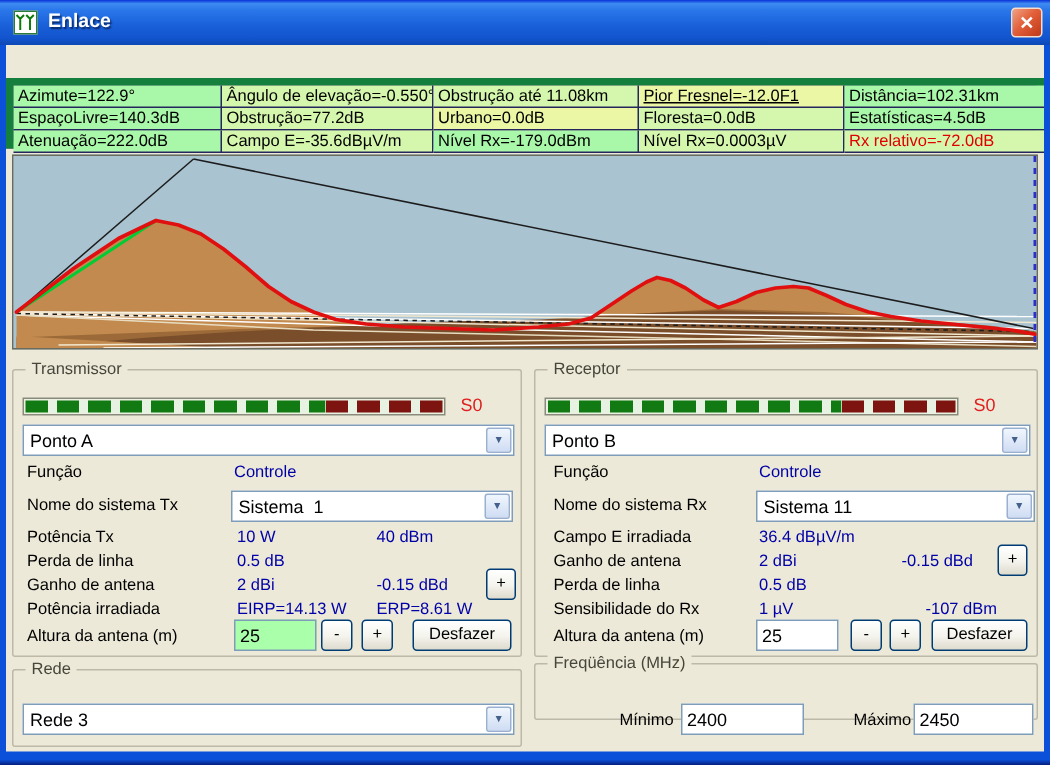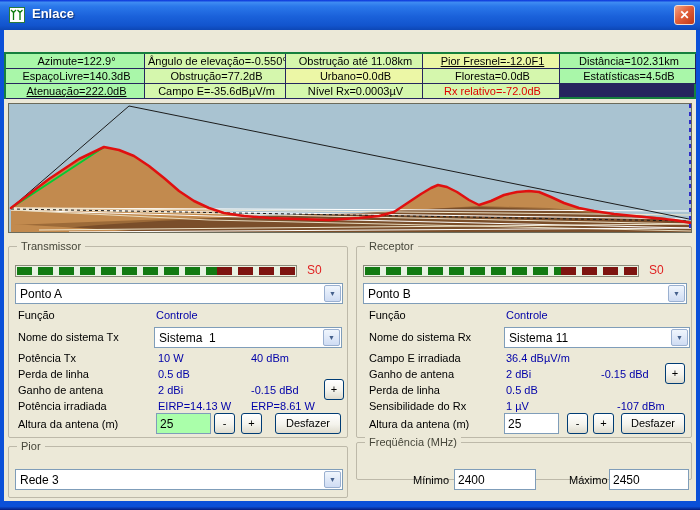--- a/index.html
+++ b/index.html
@@ -19,21 +19,21 @@
   .b-right{position:absolute;right:0;top:30px;bottom:0;width:4px;background:#0b50d8;}
   .b-bottom{position:absolute;left:0;right:0;bottom:0;height:9px;
     background:linear-gradient(180deg,#0b50d8 0%,#0b50d8 60%,#051d7e 100%);}
   
   .menubar{position:absolute;left:4px;top:31px;width:692px;height:21px;background:#ece9d8;
     border-bottom:1px solid #d8d4c4;}
   .mi{display:inline-block;padding:3px 8px 0 8px;font-size:12px;margin-top:18px;}
   
   .sgrid{position:absolute;left:4px;top:52px;width:692px;height:47px;display:grid;
     grid-template-columns:139px 141px 137px 137px 136px;grid-auto-rows:15px;
-    border:2px solid #15803d;box-sizing:border-box;background:#26265e;grid-gap:0;text-align:center;}
+    border:5px solid #15803d;box-sizing:border-box;background:#26265e;grid-gap:0;}
   .gcell{background:#aaffaa;font-size:11px;line-height:14px;padding-left:3px;white-space:nowrap;
     overflow:hidden;border-right:1px solid #26265e;border-bottom:1px solid #26265e;box-sizing:border-box;}
   
   .chartwrap{position:absolute;left:8px;top:103px;width:684px;height:130px;
     border:1px solid #6b6b5b;box-sizing:border-box;background:#a9c3d1;}
   
   .gbox{position:absolute;border:1px solid #bdb9a9;border-radius:2px;box-sizing:border-box;}
   .gcap{position:absolute;top:-7px;left:8px;background:#ece9d8;padding:0 4px;font-size:11px;color:#46463a;}
   .gb-tx{left:8px;top:246px;width:340px;height:192px;}
   .gb-rx{left:356px;top:246px;width:336px;height:192px;}
@@ -80,22 +80,23 @@
       <div class="gcell" style="background: rgb(169, 247, 169);">Azimute=122.9°</div>
       <div class="gcell" style="background: rgb(213, 247, 173);">Ângulo de elevação=-0.550°</div>
       <div class="gcell" style="background: rgb(213, 247, 173);">Obstrução até 11.08km</div>
       <div class="gcell" style="background: rgb(236, 247, 166); text-decoration: underline;">Pior Fresnel=-12.0F1</div>
       <div class="gcell" style="background: rgb(169, 247, 169);">Distância=102.31km</div>
       <div class="gcell" style="background: rgb(169, 247, 169);">EspaçoLivre=140.3dB</div>
       <div class="gcell" style="background: rgb(213, 247, 173);">Obstrução=77.2dB</div>
       <div class="gcell" style="background: rgb(236, 247, 166);">Urbano=0.0dB</div>
       <div class="gcell" style="background: rgb(213, 247, 173);">Floresta=0.0dB</div>
       <div class="gcell" style="background: rgb(169, 247, 169);">Estatísticas=4.5dB</div>
-      <div class="gcell" style="background: rgb(169, 247, 169); text-decoration: underline;">Atenuação=222.0dB</div>
+      <div class="gcell" style="background: rgb(169, 247, 169);">Atenuação=222.0dB</div>
       <div class="gcell" style="background: rgb(213, 247, 173);">Campo E=-35.6dBµV/m</div>
+      <div class="gcell" style="background: rgb(169, 247, 169);">Nível Rx=-179.0dBm</div>
       <div class="gcell" style="background: rgb(213, 247, 173);">Nível Rx=0.0003µV</div>
       <div class="gcell" style="background: rgb(213, 247, 173); color: rgb(224, 0, 0);">Rx relativo=-72.0dB</div>
     </div>
 
   <div class="chartwrap">
     <svg id="profile-svg" width="682" height="128" viewBox="0 0 682 128">
         <rect x="0" y="0" width="682" height="128" fill="#a9c3d1"></rect>
         <polygon points="2,104 40,75 70,55 95,43 110,46 125,52 140,62 155,74 170,87 185,97 200,104 215,109 235,112 260,114 290,115 320,116 350,114 370,112 385,108 400,98 412,90 422,84 429,81 438,83 448,88 460,96 470,101 482,97 495,91 508,88 520,87 530,88 542,93 555,99 570,104 585,107 605,110 625,112 645,114 665,116 682,119 682,128 2,128" fill="#c28a4e"></polygon>
         <polygon points="2,121 80,118 160,115 240,113 320,114 400,106 470,102 540,104 600,109 650,113 682,117 682,128 2,128" fill="#9c6a38"></polygon>
         <polygon points="2,128 30,126 90,121 150,117 210,114 250,112 300,110 352,109 400,106 440,104 472,103 500,104 530,105 560,107 590,110 612,112 640,114 660,116 682,119 682,128 2,128" fill="#7a4e2a"></polygon>
@@ -184,21 +185,21 @@
     <span class="val" style="left:149px;top:153px;">1 µV</span>
     <span class="val" style="left:260px;top:153px;">-107 dBm</span>
     <span class="lbl" style="left:12px;top:171px;">Altura da antena (m)</span>
     <input class="tbox" style="left: 147px; top: 166px; width: 55px;" value="25">
     <div class="xpbtn" style="left:210px;top:166px;width:21px;">-</div>
     <div class="xpbtn" style="left:236px;top:166px;width:21px;">+</div>
     <div class="xpbtn" style="left:264px;top:166px;width:64px;">Desfazer</div>
   </div>
 
   <div class="gbox gb-rede">
-    <span class="gcap">Pior</span>
+    <span class="gcap">Rede</span>
     <div class="combo" style="left:6px;top:22px;width:328px;">
       <span class="combo-text">Rede 3</span>
       <span class="combo-arrow">▼</span>
     </div>
   </div>
 
   <div class="gbox gb-freq">
     <span class="gcap">Freqüência (MHz)</span>
     <span class="lbl" style="left:56px;top:31px;">Mínimo</span>
     <input class="tbox" style="left: 97px; top: 26px; width: 82px;" value="2400">

